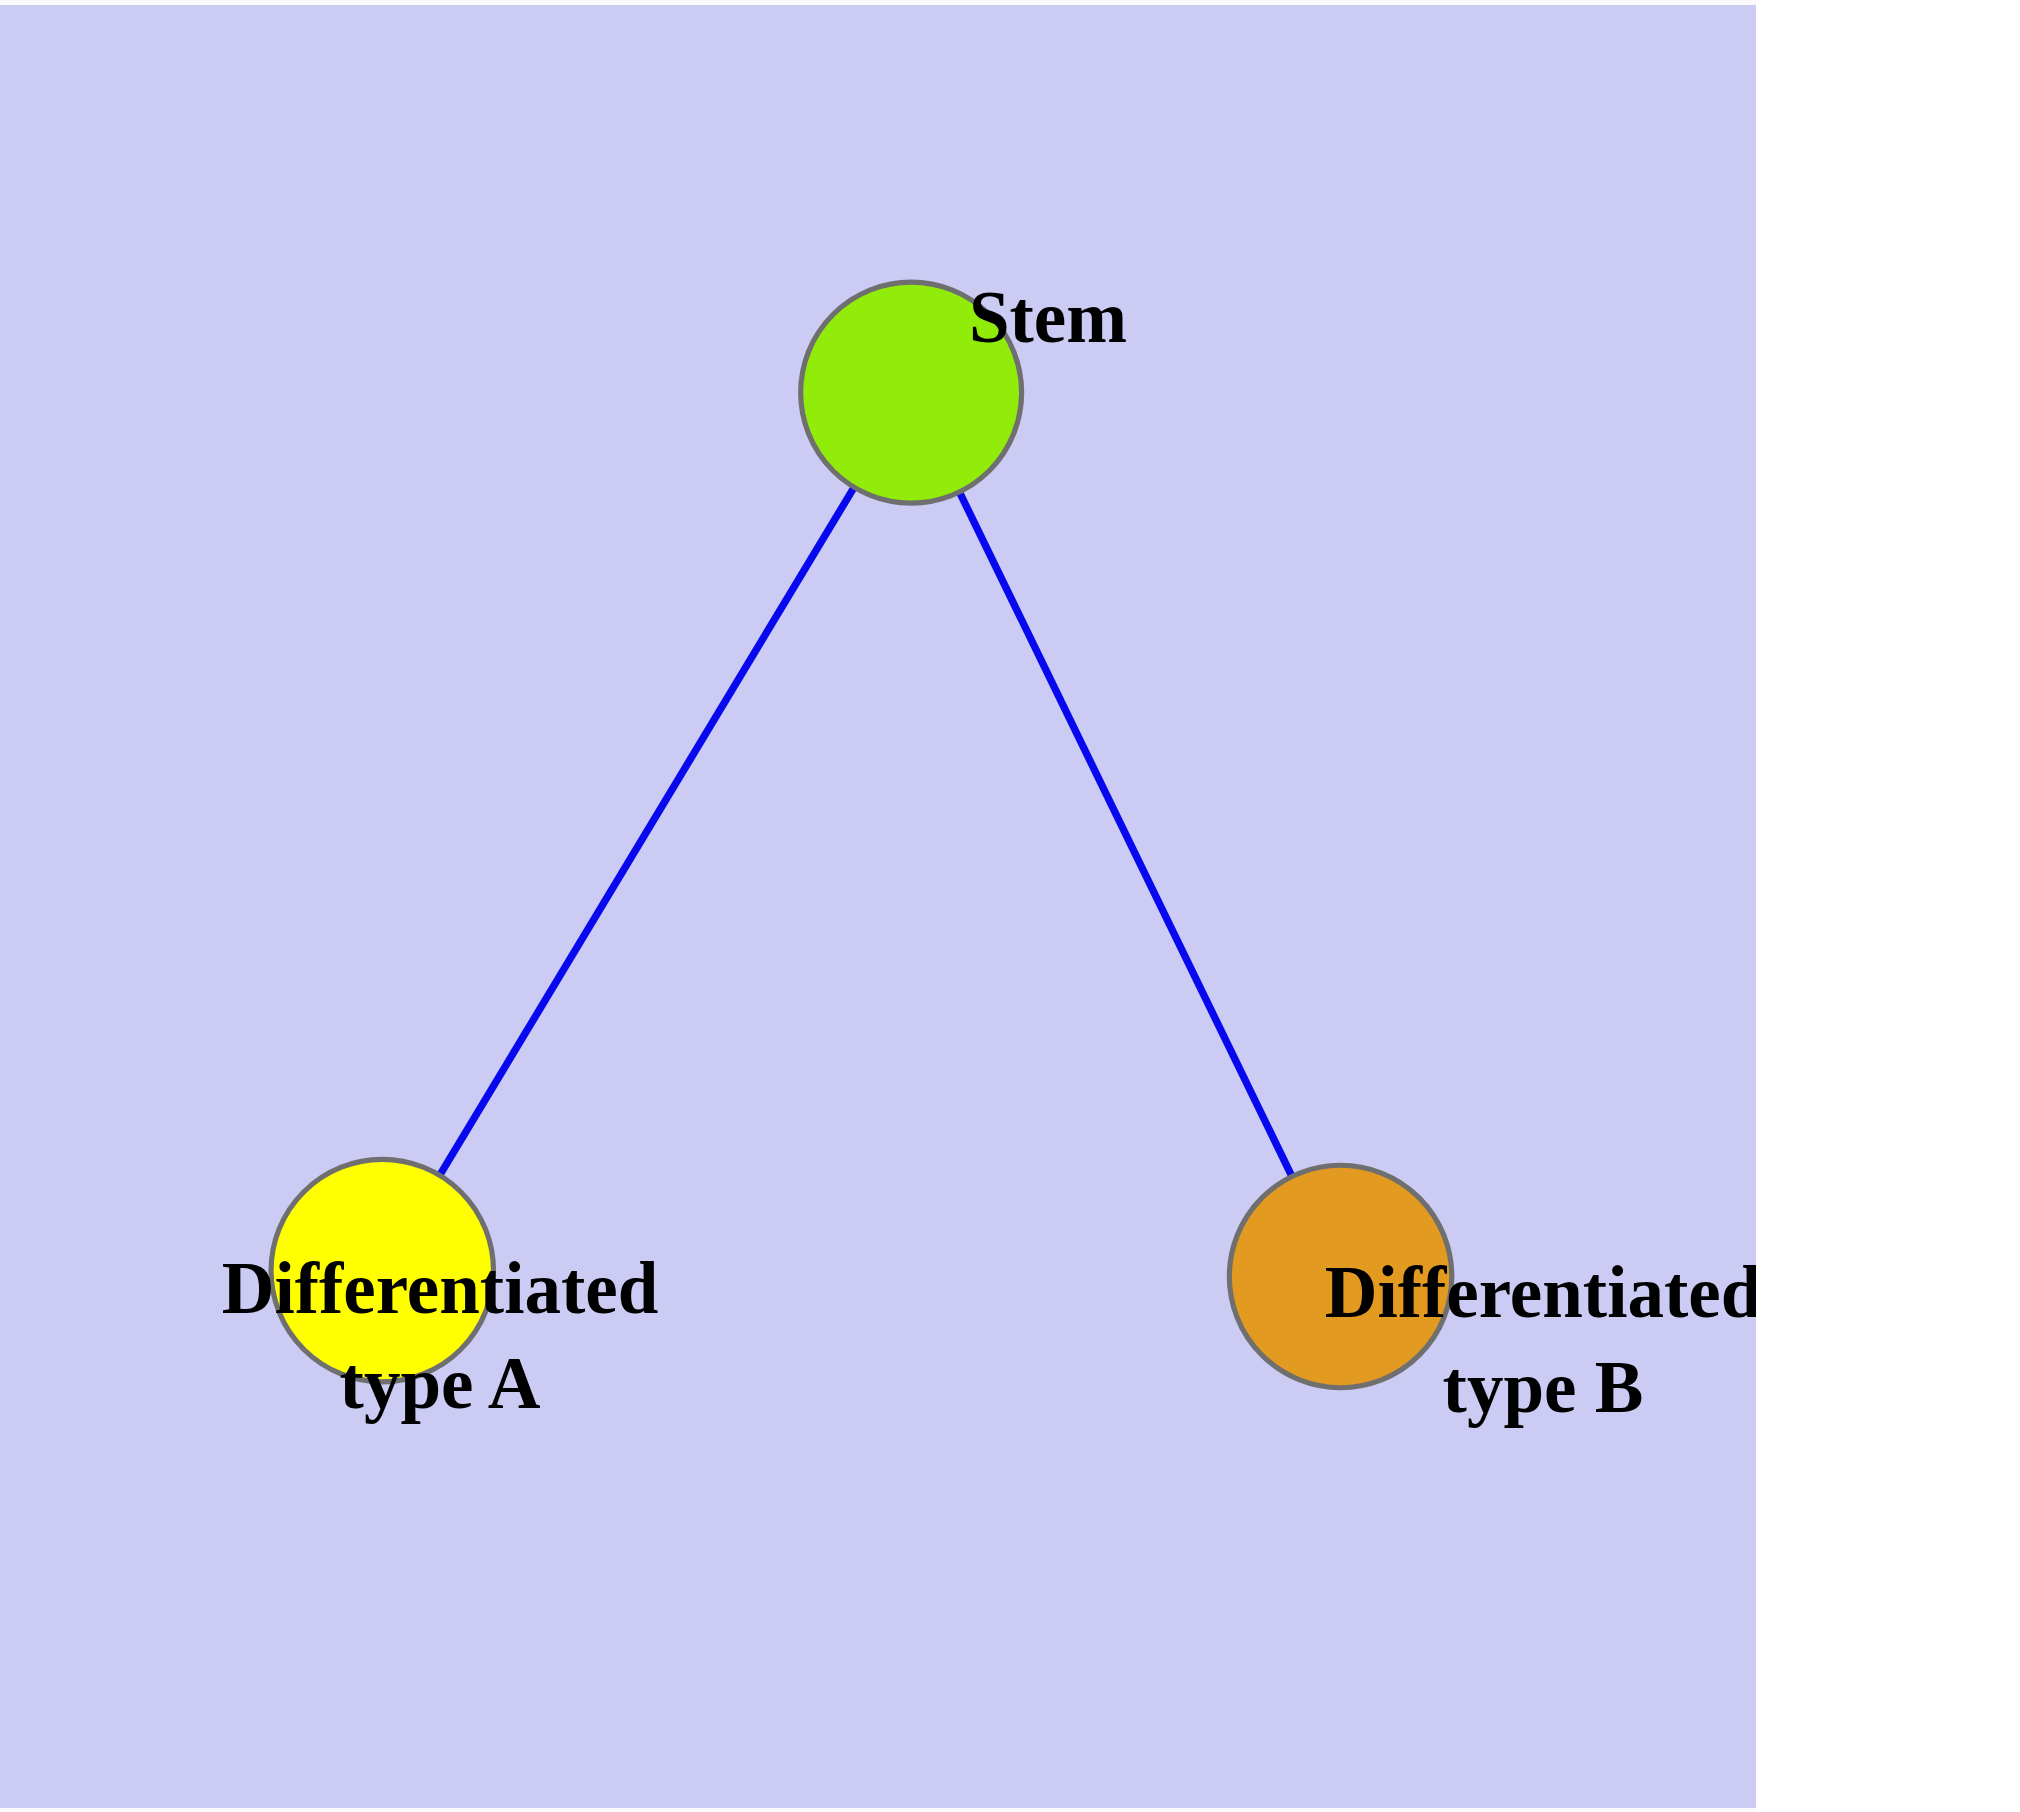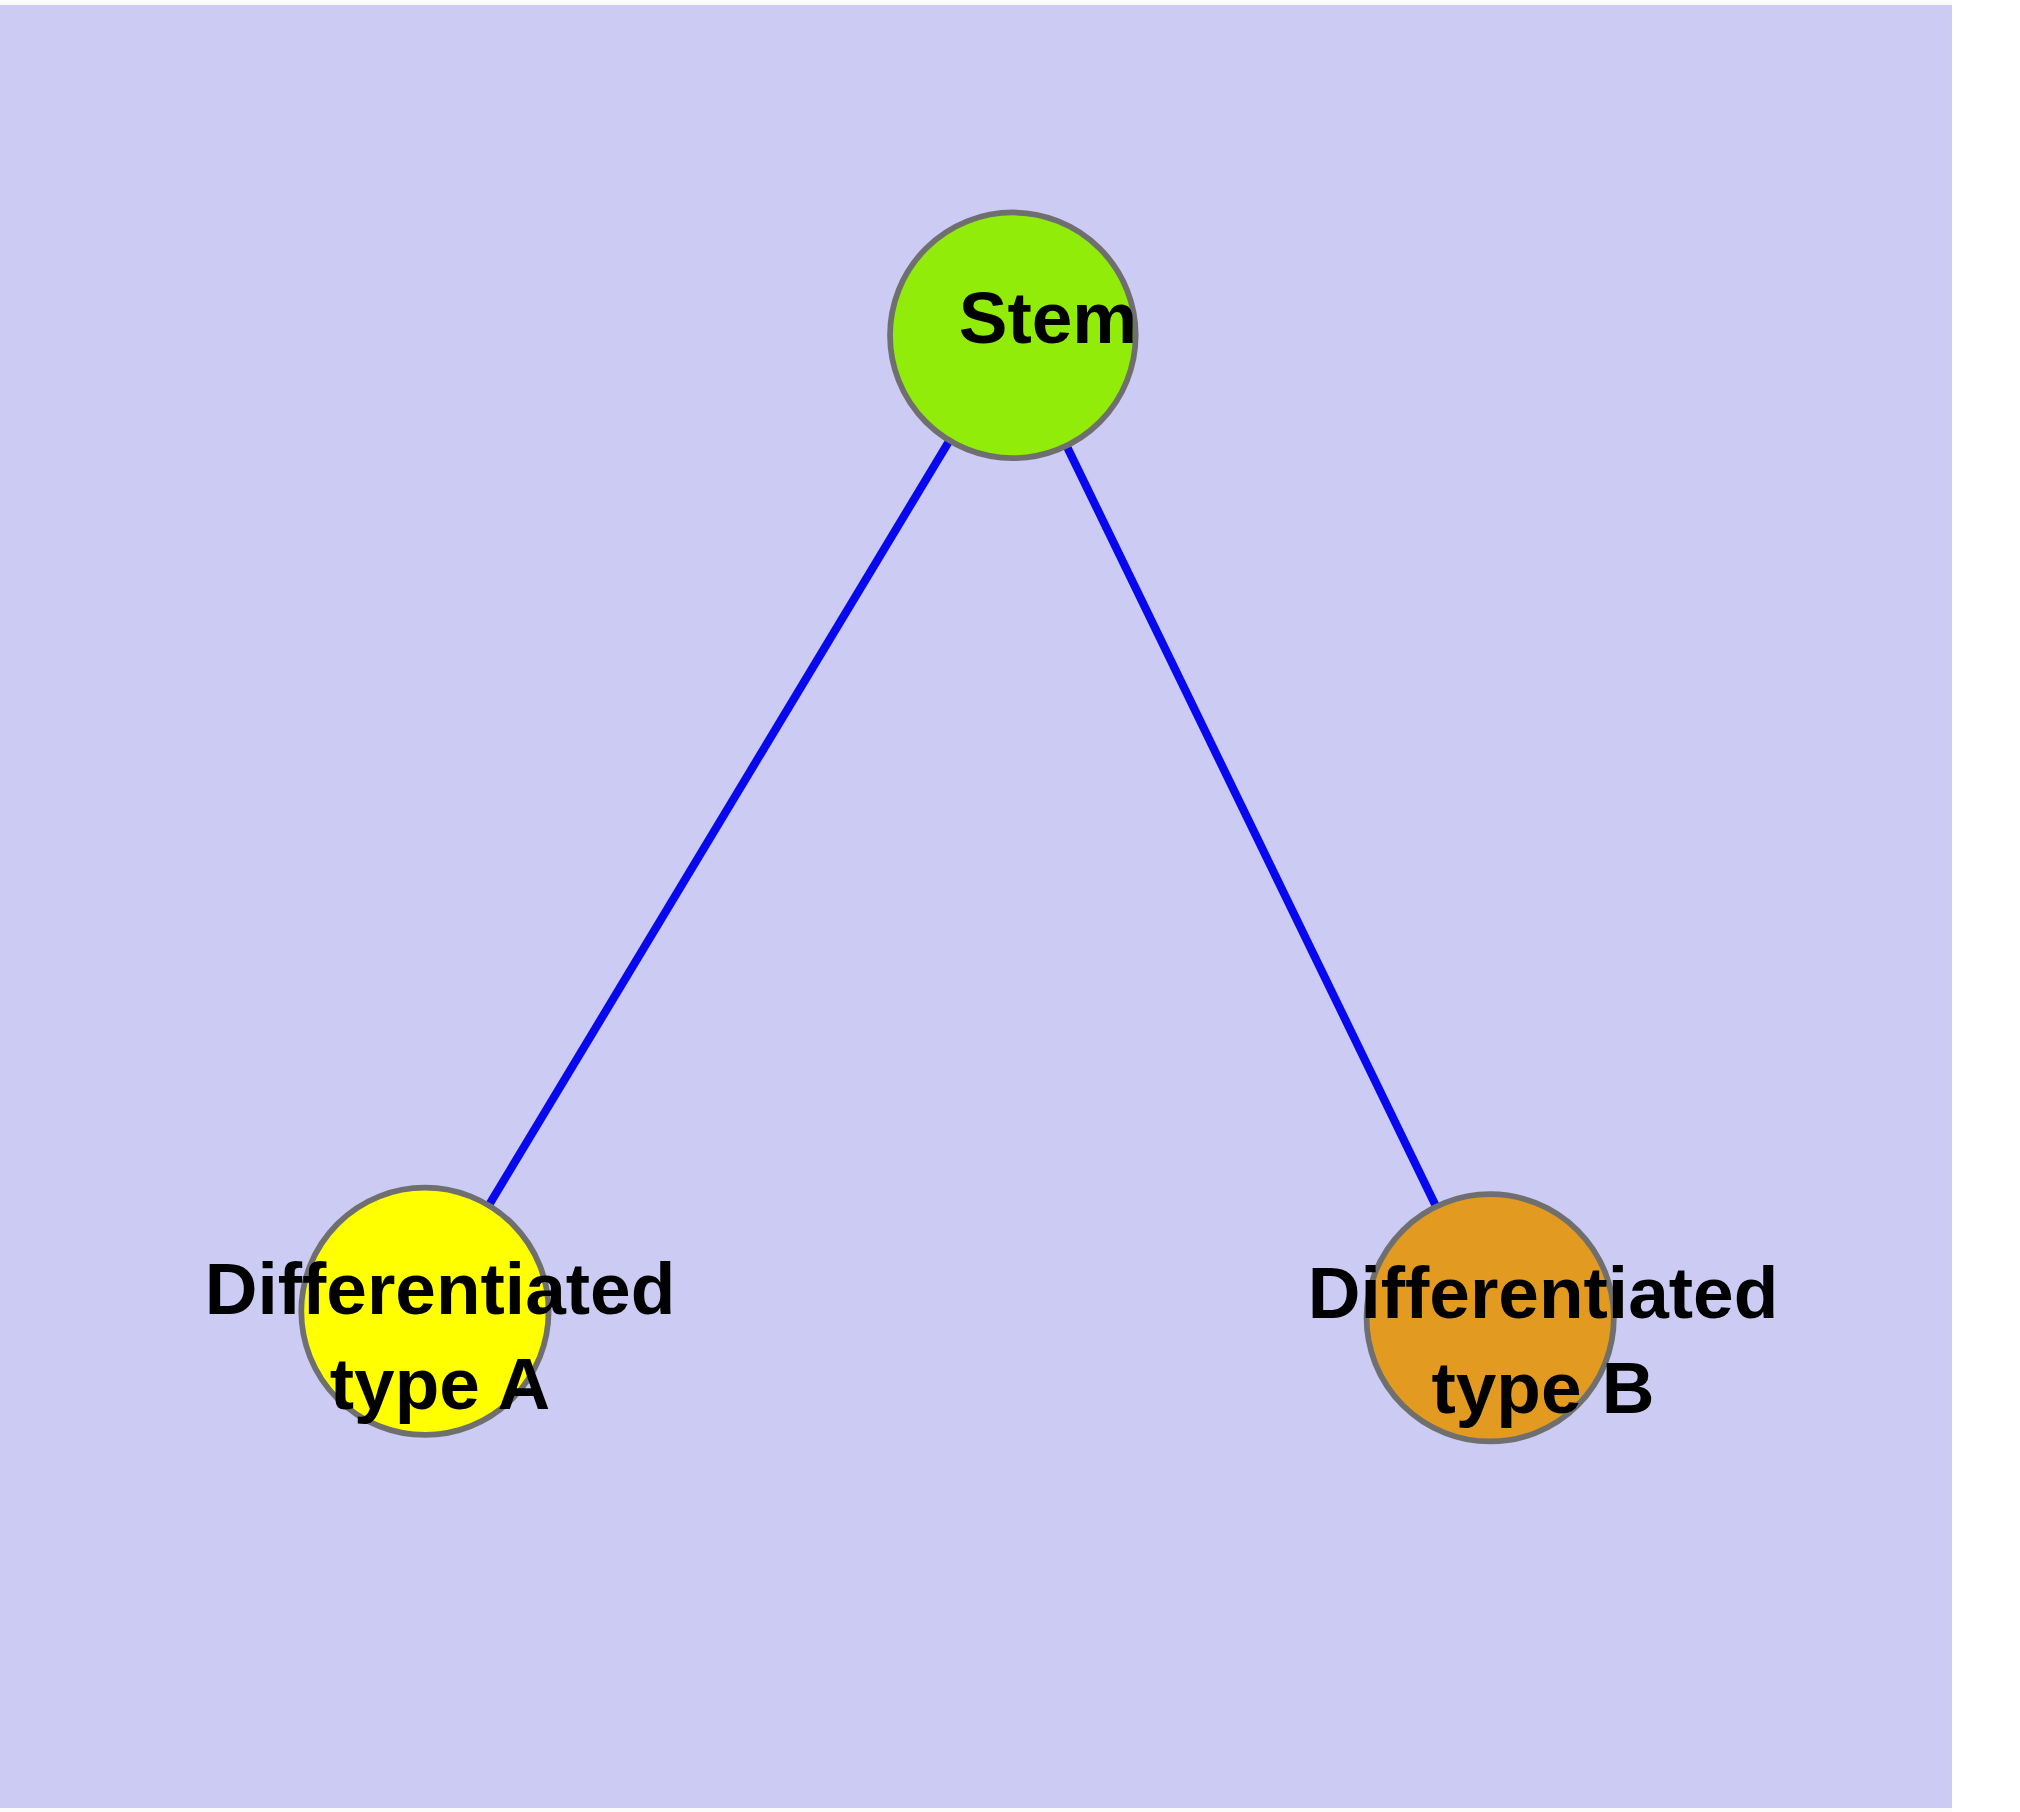--- a/index.html
+++ b/index.html
@@ -2,25 +2,25 @@
 <html style="font-size:13.6px"><head>
 <meta charset="utf-8">
 <style>
   html, body {
     margin: 0;
     padding: 0;
     background: #ffffff;
   }
   .stage {
     position: relative;
-    width: 1952px;
+    width: 1756px;
     height: 1812px;
     background: #CBCBF3;
     overflow: hidden;
-    font-family: Liberation Sans, sans-serif;
+    font-family: Liberation Serif, serif;
   }
   .window-edge {
     position: absolute;
     left: 0;
     width: 100%;
     background: #FBFBFB;
   }
   .window-edge.top { top: 0; height: 5.1px; }
   .window-edge.bottom { bottom: 0; height: 4.2px; }
   .graph-svg {

